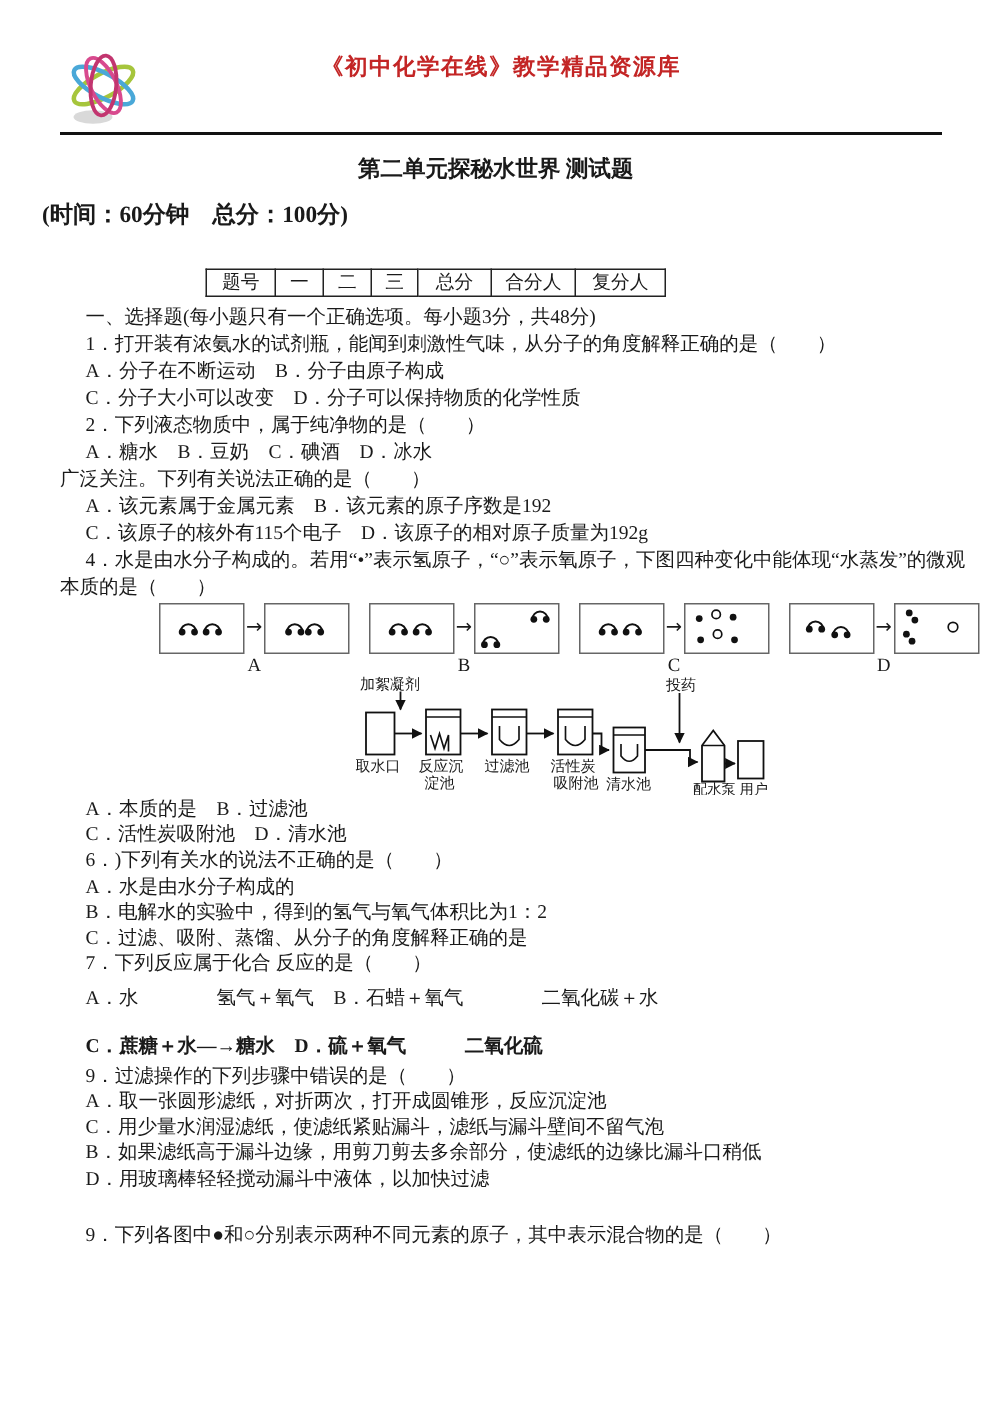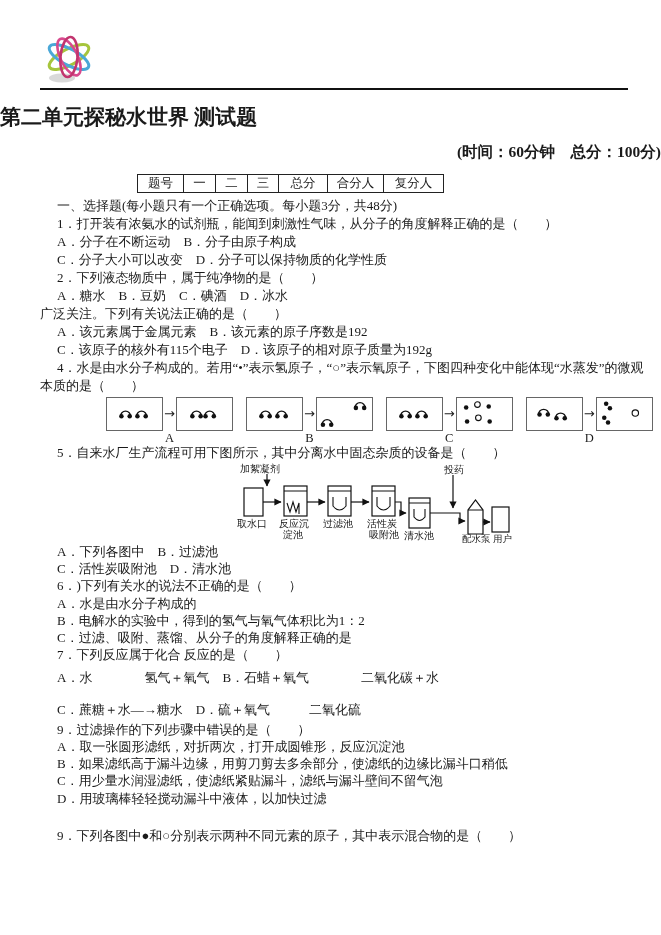--- a/index.html
+++ b/index.html
@@ -11,33 +11,33 @@
   
   .header { position:relative; margin:0 33px 0 40px; padding-top:35px; height:90px;
             border-bottom:2px solid #111; }
   .logo { position:absolute; left:2px; top:33px; }
   .brand { text-align:center; }
   .brand-title { font-family:"Liberation Sans", sans-serif; font-weight:bold;
                  font-size:15px; letter-spacing:1px; color:#c32525; }
   .brand-url { font-family:"Liberation Sans", sans-serif; font-size:11.5px;
                color:#cc4848; margin-top:3px; }
   
-  .exam-title { text-align:left; font-weight:bold; font-size:21px; margin-top:13px; }
-  .exam-subtitle { text-align:right; font-weight:bold; font-size:15.5px; margin-top:11px; }
-  
-  .score-table { margin:11px 0 0 137px; border-collapse:collapse; table-layout:fixed; }
+  .exam-title { text-align:center; font-weight:bold; font-size:15px; margin-top:13px; }
+  .exam-subtitle { text-align:left; font-weight:bold; font-size:15.5px; margin-top:11px;padding-left:28px; }
+  
+  .score-table { margin:25px 0 0 137px; border-collapse:collapse; table-layout:fixed; }
   .score-table td { border:1px solid #222; height:16px; font-size:12.5px;
                     text-align:center; padding:0 2px; white-space:nowrap; }
   
   .content { margin:4px 24px 0 40px; }
   .line { font-size:13px; line-height:18px; white-space:pre; padding-left:17px; }
   .sec-b .line { line-height:17.2px; }
   .line.flush { padding-left:0; }
   .gap-a { margin-top:6px; }
-  .gap-b { margin-top:14px; }
+  .gap-b { margin-top:14px;font-weight:bold; }
   .gap-c { margin-top:3px; }
   .gap-d { margin-top:20px; }
   
   .mol-row { display:flex; margin:2px 0 0 66px; gap:13px; }
   .mol-group { display:flex; flex-direction:column; }
   .mol-pair { display:flex; align-items:center; }
   .mol-box { width:57px; height:34px; border:1px solid #666; background:#fff; }
   .mol-arrow { font-size:13px; line-height:34px; margin:0 1px; font-family:"DejaVu Sans",sans-serif; }
   .mol-label { text-align:center; font-size:12.5px; line-height:12px; margin-top:1px; height:12px; }
   
@@ -63,20 +63,21 @@
 
   <div class="header">
     <svg class="logo" width="55" height="52" viewBox="0 0 55 52">
       <ellipse cx="20" cy="45" rx="13" ry="4.5" fill="#c9c9c9" opacity="0.7"></ellipse>
       <ellipse cx="27" cy="24" rx="22" ry="8" fill="none" stroke="#a6c53c" stroke-width="3" transform="rotate(-28 27 24)"></ellipse>
       <ellipse cx="27" cy="24" rx="22" ry="8" fill="none" stroke="#4aa8d8" stroke-width="3" transform="rotate(28 27 24)"></ellipse>
       <ellipse cx="27" cy="24" rx="20" ry="8.5" fill="none" stroke="#d84a8e" stroke-width="2.6" transform="rotate(64 27 24)"></ellipse>
       <ellipse cx="27" cy="24" rx="20" ry="8.5" fill="none" stroke="#c2356f" stroke-width="2.6" transform="rotate(95 27 24)"></ellipse>
     </svg>
     <div class="brand">
+      <div class="brand-title">《初中化学在线》教学精品资源库</div>
     </div>
   </div>
 
   <div class="exam-title">第二单元探秘水世界 测试题</div>
   <div class="exam-subtitle">(时间：60分钟　总分：100分)</div>
 
   <table class="score-table">
     <colgroup>
       <col style="width:46px">
         <col style="width:32px">
@@ -176,21 +177,20 @@
               <circle cx="13" cy="11" r="2.4" fill="#111"></circle>
             <circle cx="7" cy="21" r="2.4" fill="#111"></circle>
               <circle cx="11" cy="26" r="2.4" fill="#111"></circle>
             <circle cx="40" cy="16" r="3.4" fill="none" stroke="#111" stroke-width="1.2"></circle>
           </svg>
         </div>
         <div class="mol-label">D</div>
       </div>
     </div>
 
-    <div class="line">5．自来水厂生产流程可用下图所示，其中分离水中固态杂质的设备是（　　）</div>
 
     <div class="flow-wrap">
       <svg width="340" height="80" viewBox="0 0 340 80">
         <defs>
           <marker id="ah" markerWidth="7" markerHeight="7" refX="5.5" refY="3" orient="auto">
             <path d="M0,0 L6,3 L0,6 Z" fill="#111"></path>
           </marker>
         </defs>
 
         <text x="4" y="9">加絮凝剂</text>
@@ -233,31 +233,31 @@
         <line x1="232" y1="47" x2="247" y2="47" stroke="#111" stroke-width="1"></line>
         <text x="226" y="79" class="small-lb">配水泵</text>
         <line x1="247" y1="59" x2="254" y2="59" stroke="#111" stroke-width="1.2" marker-end="url(#ah)"></line>
 
         <rect x="256" y="44" width="17" height="25" fill="none" stroke="#111" stroke-width="1.2"></rect>
         <text x="257" y="79" class="small-lb">用户</text>
       </svg>
     </div>
 
     <div class="sec-b">
-      <div class="line">A．下列各图中　B．过滤池</div>
+      <div class="line">A．本质的是　B．过滤池</div>
       <div class="line">C．活性炭吸附池　D．清水池</div>
       <div class="line">6．)下列有关水的说法不正确的是（　　）</div>
       <div class="line">A．水是由水分子构成的</div>
       <div class="line">B．电解水的实验中，得到的氢气与氧气体积比为1：2</div>
       <div class="line">C．过滤、吸附、蒸馏、从分子的角度解释正确的是</div>
       <div class="line">7．下列反应属于化合 反应的是（　　）</div>
       <div class="line gap-a">A．水　　　　氢气＋氧气　B．石蜡＋氧气　　　　二氧化碳＋水</div>
       <div class="line gap-b">C．蔗糖＋水—→糖水　D．硫＋氧气　　　二氧化硫</div>
       <div class="line gap-c">9．过滤操作的下列步骤中错误的是（　　）</div>
       <div class="line">A．取一张圆形滤纸，对折两次，打开成圆锥形，反应沉淀池</div>
+      <div class="line">C．用少量水润湿滤纸，使滤纸紧贴漏斗，滤纸与漏斗壁间不留气泡</div>
       <div class="line">B．如果滤纸高于漏斗边缘，用剪刀剪去多余部分，使滤纸的边缘比漏斗口稍低</div>
-      <div class="line">C．用少量水润湿滤纸，使滤纸紧贴漏斗，滤纸与漏斗壁间不留气泡</div>
       <div class="line">D．用玻璃棒轻轻搅动漏斗中液体，以加快过滤</div>
       <div class="line gap-d">9．下列各图中●和○分别表示两种不同元素的原子，其中表示混合物的是（　　）</div>
     </div>
 
   </div>
 </div>
 
 </body></html>

